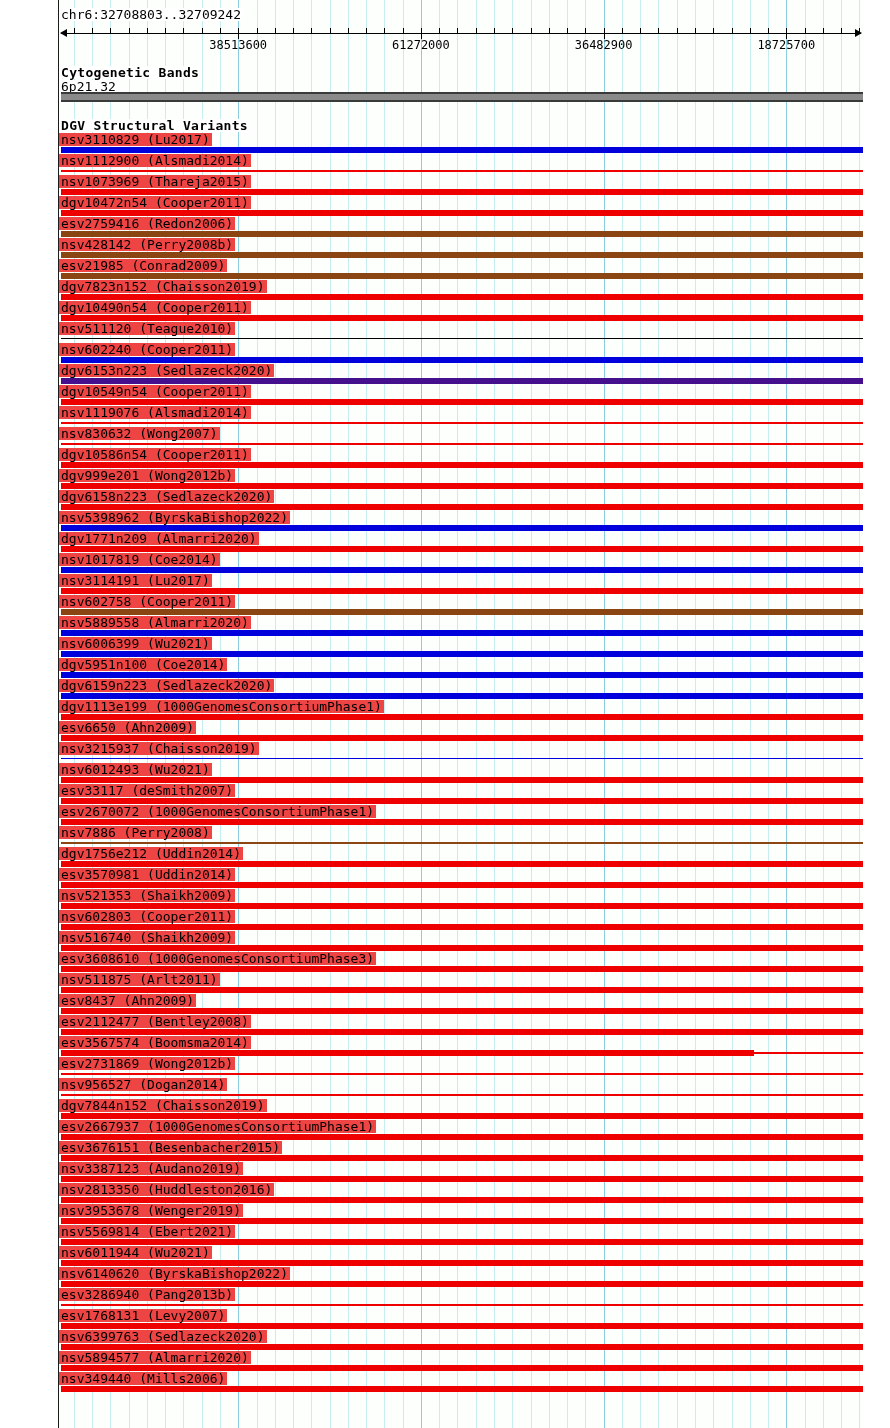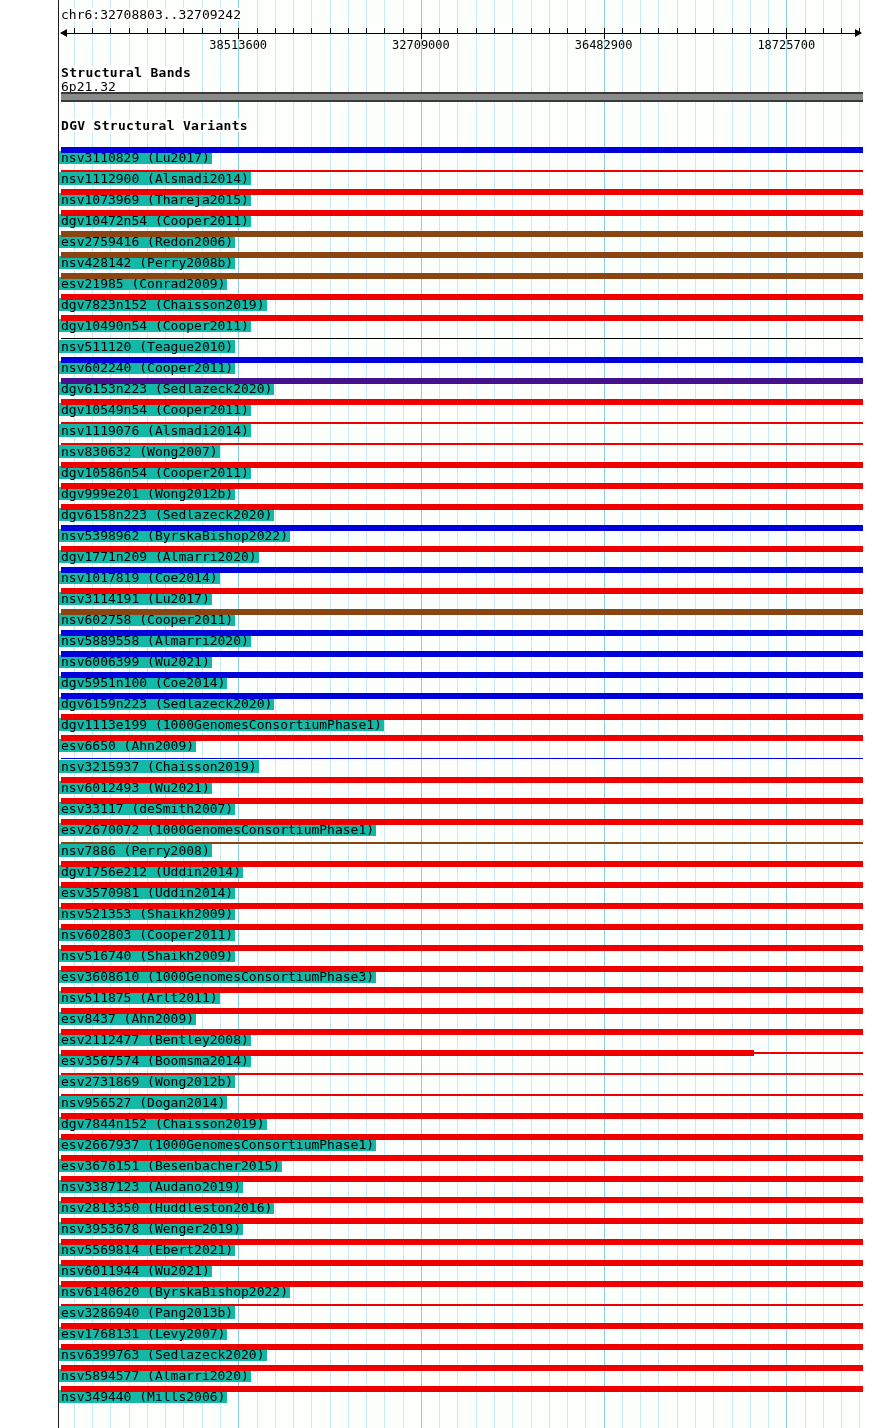--- a/index.html
+++ b/index.html
@@ -23,21 +23,21 @@
   .tick.major { top:28px; height:11px; }
   .tick-label { position:absolute; top:39px; transform:translateX(-50%);
                 font:12px/13px "DejaVu Sans Mono", monospace; color:#000; background:transparent; }
   .cyto-title { top:66px; left:0px; }
   .cyto-band-label { top:80px; left:0px; }
   .cyto-band { position:absolute; top:92px; left:2px; width:802px; height:10px;
                background:#8A8A8A; border-top:2px solid #3A3A3A; border-bottom:2px solid #3A3A3A; }
   .dgv-title { top:119px; left:0px; }
   #rows { position:absolute; top:133px; left:0; width:100%; }
   .vrow { position:absolute; left:0; width:100%; height:21px; }
-  .vlabel { position:absolute; left:0px; top:18px; background:#14b8a6; color:#000;
+  .vlabel { position:absolute; left:0px; top:0; background:#ef4444; color:#000;
             font:13px/13px "DejaVu Sans Mono", monospace; white-space:nowrap; padding:0 2px; cursor:pointer; }
   .vbar { position:absolute; cursor:pointer; }
 </style>
 </head>
 <body>
 
 <div class="screen">
   <div class="panel">
     <div id="grid">
         <div class="gl" style="left: 14.8px; background: rgb(199, 237, 241);"></div>
@@ -106,21 +106,21 @@
         <div class="tick" style="left: 197.5px;"></div>
         <div class="tick" style="left: 215.7px;"></div>
         <div class="tick" style="left: 234px;"></div>
         <div class="tick" style="left: 252.3px;"></div>
         <div class="tick" style="left: 270.6px;"></div>
         <div class="tick" style="left: 288.8px;"></div>
         <div class="tick" style="left: 307.1px;"></div>
         <div class="tick" style="left: 325.4px;"></div>
         <div class="tick" style="left: 343.6px;"></div>
         <div class="tick major" style="left: 361.9px;"></div>
-        <div class="tick-label" style="left: 361.9px;">32709000</div>
+        <div class="tick-label" style="left: 361.9px;">61272000</div>
         <div class="tick" style="left: 380.2px;"></div>
         <div class="tick" style="left: 398.4px;"></div>
         <div class="tick" style="left: 416.7px;"></div>
         <div class="tick" style="left: 435px;"></div>
         <div class="tick" style="left: 453.2px;"></div>
         <div class="tick" style="left: 471.5px;"></div>
         <div class="tick" style="left: 489.8px;"></div>
         <div class="tick" style="left: 508px;"></div>
         <div class="tick" style="left: 526.3px;"></div>
         <div class="tick major" style="left: 544.6px;"></div>
@@ -135,21 +135,21 @@
         <div class="tick" style="left: 690.7px;"></div>
         <div class="tick" style="left: 709px;"></div>
         <div class="tick major" style="left: 727.3px;"></div>
         <div class="tick-label" style="left: 727.3px;">18725700</div>
         <div class="tick" style="left: 745.5px;"></div>
         <div class="tick" style="left: 763.8px;"></div>
         <div class="tick" style="left: 782.1px;"></div>
         <div class="tick" style="left: 800.3px;"></div>
       </div>
 
-    <div class="label-box heading cyto-title">Structural Bands</div>
+    <div class="label-box heading cyto-title">Cytogenetic Bands</div>
     <div class="label-box cyto-band-label">6p21.32</div>
     <div class="cyto-band"></div>
 
     <div class="label-box heading dgv-title">DGV Structural Variants</div>
 
     <div id="rows">
         <div class="vrow" style="top: 0px;">
           <div class="vlabel">nsv3110829 (Lu2017)</div>
           <div class="vbar" style="left: 2px; width: 802px; top: 14px; height: 6px; background: rgb(0, 0, 220);"></div>
         </div>

